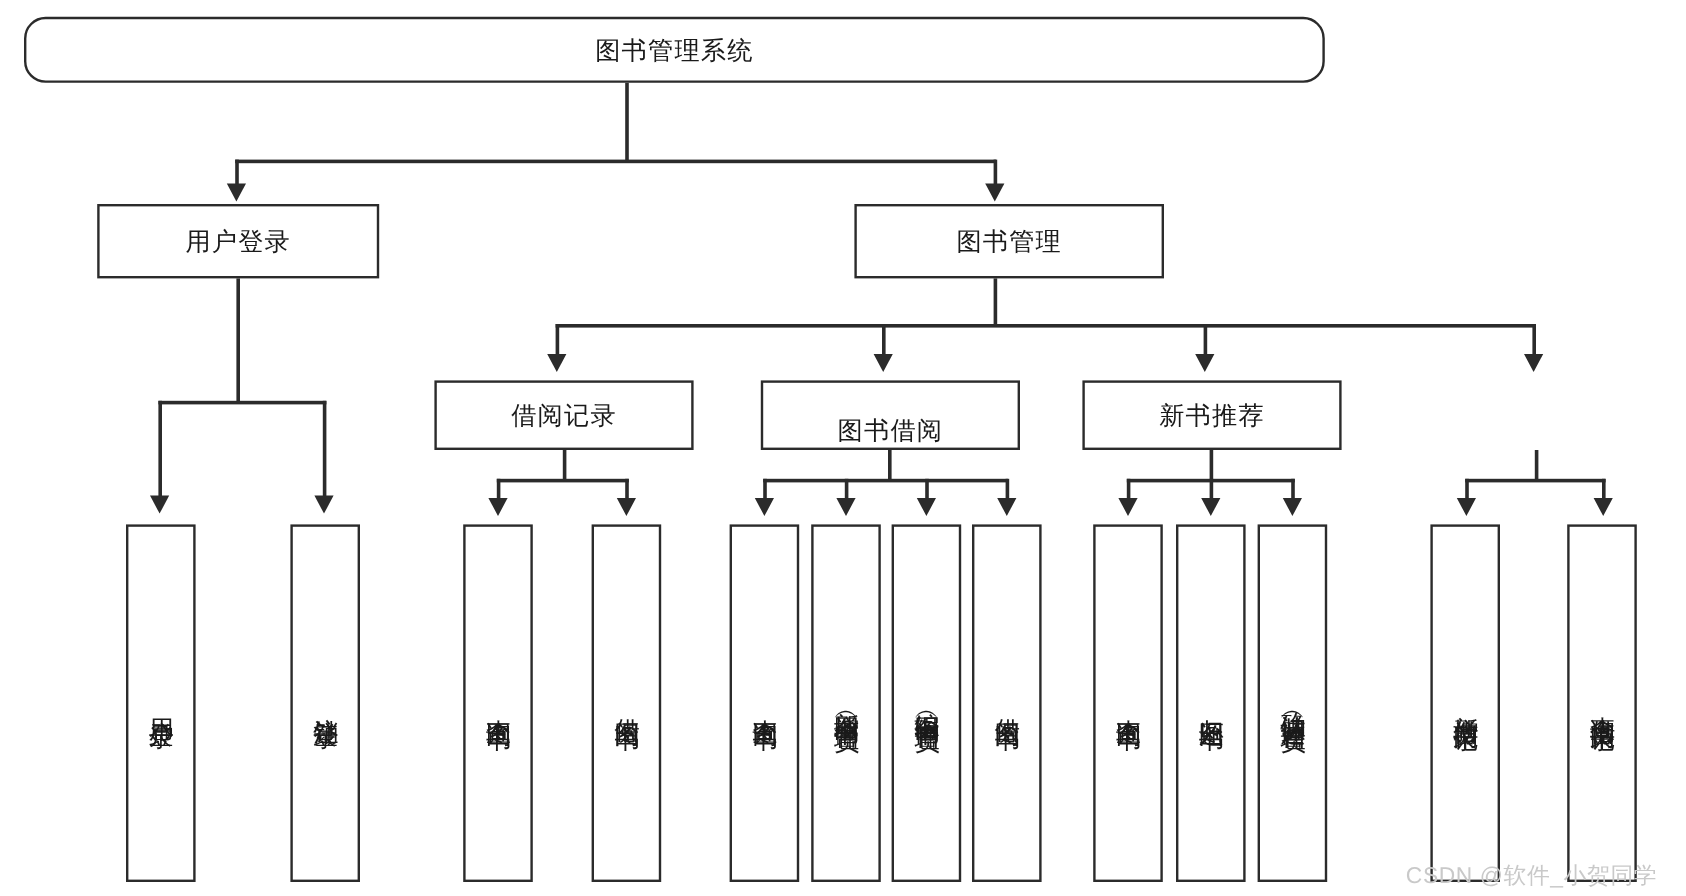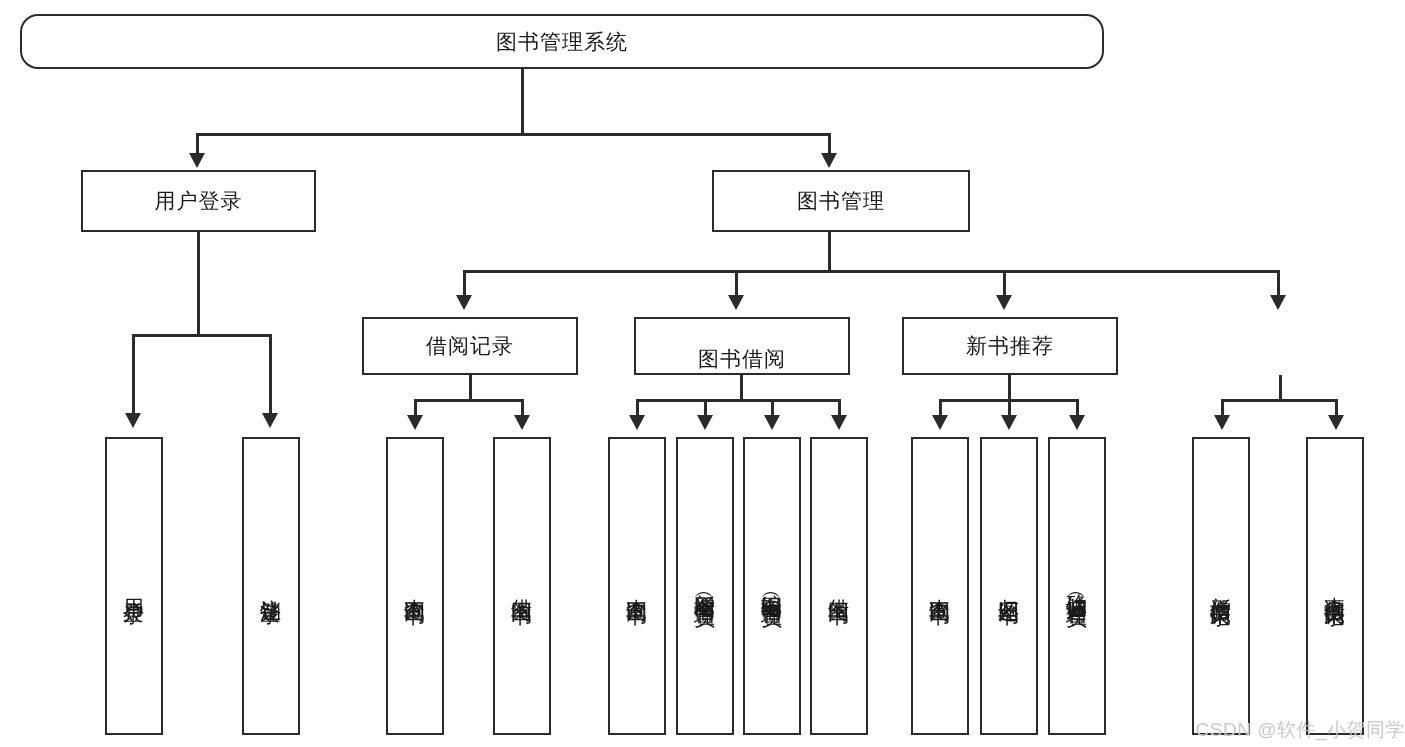--- a/index.html
+++ b/index.html
@@ -56,21 +56,21 @@
   .arrow {
     position: absolute;
     width: 0;
     height: 0;
     border-left: 8px solid transparent;
     border-right: 8px solid transparent;
     border-top: 15px solid #2b2b2b;
   }
   #watermark {
     position: absolute;
-    right: 0;
+    right: 24px;
     bottom: 4px;
     font-size: 19px;
     color: #c9c9c9;
     white-space: nowrap;
     letter-spacing: 0.5px;
   }
 </style>
 </head>
 <body>
 

